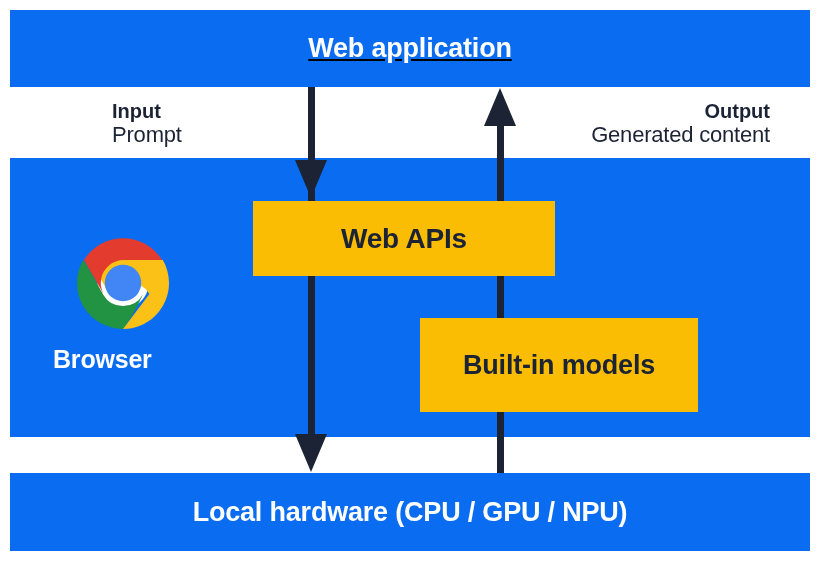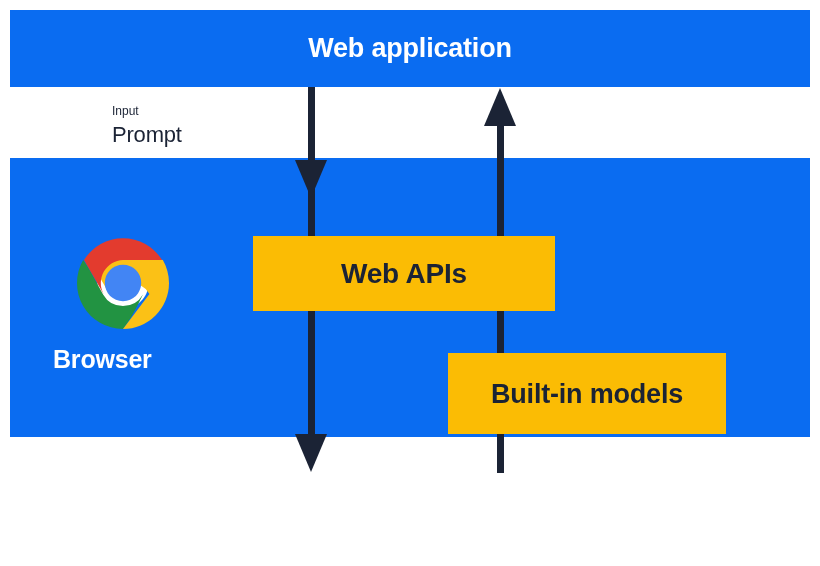--- a/index.html
+++ b/index.html
@@ -19,44 +19,44 @@
   .band{
     position:absolute;left:10px;width:800px;
     background:var(--blue);
   }
   .bar-label{
     color:var(--white);
     font-size:27px;font-weight:700;letter-spacing:-0.2px;
     display:flex;align-items:center;justify-content:center;
     width:100%;height:100%;
   }
-  .top-band{top:10px;height:77px;}
+  .top-band{top:10px;height:77px;text-decoration:underline;}
   .mid-band{top:158px;height:279px;}
   .bottom-band{top:473px;height:78px;}
 
   .io-group{
     position:absolute;top:99px;
     color:var(--navy);
     line-height:24px;
   }
   .io-left{left:112px;text-align:left;}
   .io-right{right:50px;text-align:right;}
-  .io-small{display:block;font-size:12px;font-weight:400;}
+  .io-small{display:block;font-size:20px;font-weight:700;}
   .io-strong{display:block;font-size:22px;font-weight:400;letter-spacing:-0.2px;}
 
   .ybox{
     position:absolute;
     background:var(--yellow);
     color:var(--navy);
     display:flex;align-items:center;justify-content:center;
     font-weight:700;letter-spacing:-0.2px;
-    z-index:3;text-align:center;margin-top:35px;
+    z-index:3;text-align:center;
   }
   .webapis-box{left:253px;top:201px;width:302px;height:75px;font-size:28px;}
-  .builtin-box{left:448px;top:318px;width:278px;height:81px;font-size:27px;line-height:32px;}
+  .builtin-box{left:420px;top:318px;width:278px;height:94px;font-size:27px;line-height:32px;}
 
   .shaft{
     position:absolute;width:7px;background:var(--navy);z-index:1;
   }
   .shaft-down{left:308px;top:87px;height:349px;}
   .shaft-up{left:497px;top:124px;height:349px;}
   .head{
     position:absolute;width:0;height:0;z-index:1;
     border-left:16px solid transparent;
     border-right:16px solid transparent;
@@ -82,20 +82,24 @@
 <div class="canvas">
 
   <div class="band top-band">
     <div class="bar-label">Web application</div>
   </div>
 
   <div class="io-group io-left">
     <span class="io-small">Input</span>
     <span class="io-strong">Prompt</span>
   </div>
+  <div class="io-group io-right">
+    <span class="io-small">Output</span>
+    <span class="io-strong">Generated content</span>
+  </div>
 
   <div class="band mid-band"></div>
 
   <div class="shaft shaft-down"></div>
   <div class="head head-down head-mid"></div>
   <div class="head head-down head-bottom"></div>
   <div class="shaft shaft-up"></div>
   <div class="head head-up head-top"></div>
 
   <div class="ybox webapis-box">
@@ -109,14 +113,17 @@
 
   <svg class="chrome-logo" viewBox="0 0 256 256" aria-hidden="true">
     <path d="M128.003 199.216c39.335 0 71.221-31.888 71.221-71.223c0-39.335-31.886-71.223-71.221-71.223c-39.335 0-71.222 31.888-71.222 71.223c0 39.335 31.887 71.223 71.222 71.223" fill="#ffffff"></path>
     <path d="M35.89 92.997c-5.313-9.203-11.558-18.862-18.736-28.977a127.98 127.98 0 0 0 110.857 191.981c11.78-16.523 19.78-28.437 23.996-35.74c8.099-14.028 18.573-34.112 31.423-60.251v-.015a63.993 63.993 0 0 1-110.857.017c-17.453-32.548-29.68-54.887-36.683-67.015" fill="#229342"></path>
     <path d="M128.008 255.996A127.972 127.972 0 0 0 256 128.008c0-23.304-6.229-45.158-17.108-63.988c-44.244-4.89-76.817-7.336-97.72-7.336c-23.682 0-58.624 2.446-104.825 7.336l-.254.44l54.51 94.524a63.993 63.993 0 0 1 110.898-.031l-73.493 97.044z" fill="#fbc116"></path>
     <path d="M128.003 178.677c27.984 0 50.669-22.685 50.669-50.67c0-27.986-22.685-50.67-50.67-50.67c-27.983 0-50.669 22.686-50.669 50.67c0 27.985 22.686 50.67 50.67 50.67" fill="#4285f4"></path>
     <path d="M128.003 64.004H236.66a127.985 127.985 0 0 0-217.199-.003l54.51 94.523l.031.017a63.993 63.993 0 0 1 54.001-94.537" fill="#e33b2e"></path>
   </svg>
   <div class="browser-label">Browser</div>
 
+  <div class="band bottom-band">
+    <div class="bar-label">Local hardware (CPU / GPU / NPU)</div>
+  </div>
 
 </div>
 
 </body></html>

